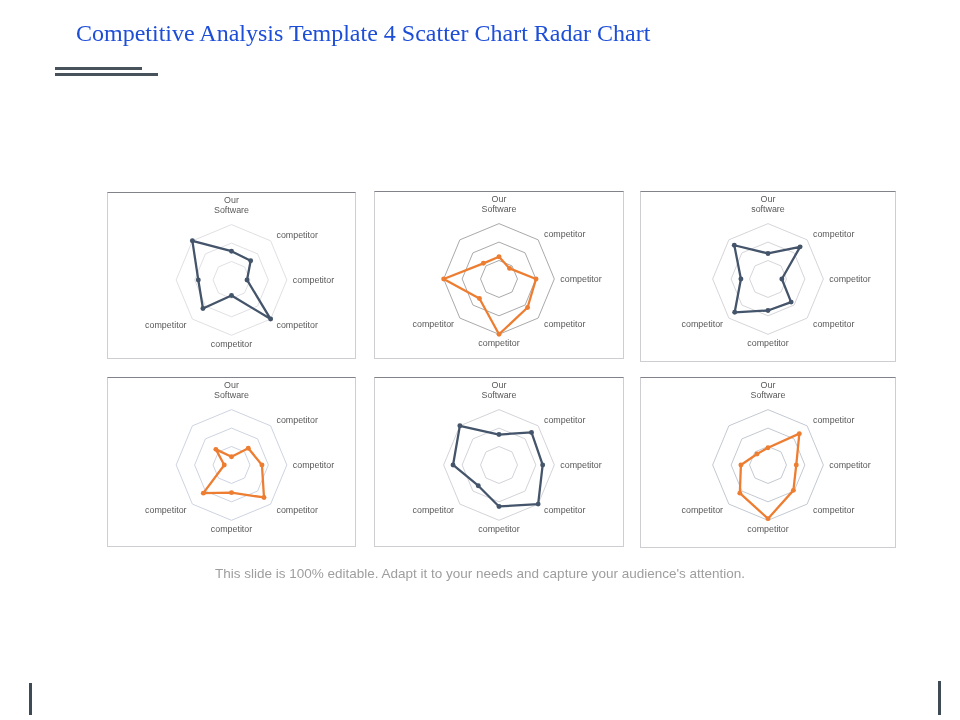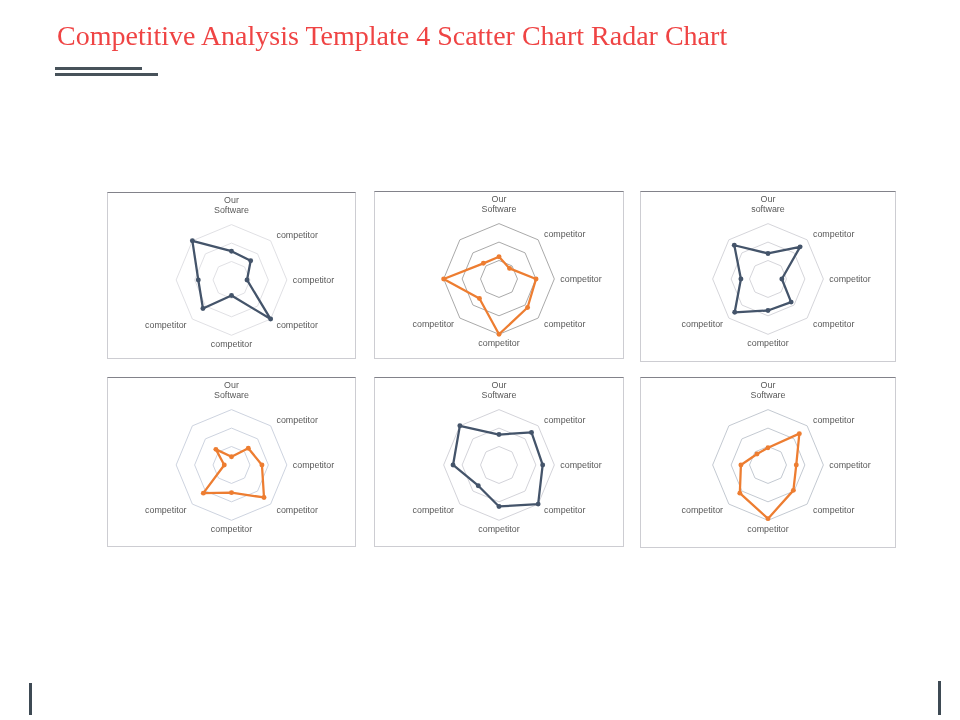--- a/index.html
+++ b/index.html
@@ -1,23 +1,23 @@
 <!DOCTYPE html>
 <html><head>
 <meta charset="utf-8">
 <style>
   html,body{margin:0;padding:0;background:#e9e9e9;}
   .slide{
     position:relative;width:960px;height:720px;background:#ffffff;
     font-family:"Liberation Sans", sans-serif;overflow:hidden;margin:0 auto;
   }
   .title{
-    position:absolute;left:57px;top:20px;width:840px;
+    position:absolute;left:76px;top:20px;width:840px;
     font-family:"Liberation Serif", serif;
-    font-size:28px;font-weight:400;color:#ef4444;letter-spacing:0px;line-height:1.15;
+    font-size:24px;font-weight:400;color:#1d4ed8;letter-spacing:0px;line-height:1.15;
   }
   .title-underline{position:absolute;background:#47525a;height:3px;}
   .u1{left:55px;top:67px;width:87px;}
   .u2{left:55px;top:73px;width:103px;}
   .chart-panel{
     position:absolute;background:#ffffff;
     border:1px solid #cdcdd2;border-top-color:#82828a;
     box-sizing:border-box;
     margin-left:22px;
   }
@@ -176,16 +176,17 @@
         <text x="128.0" y="10.0" text-anchor="middle" font-size="9" fill="#595959" font-family="&quot;Liberation Sans&quot;, sans-serif">Our</text>
         <text x="128.0" y="20.0" text-anchor="middle" font-size="9" fill="#595959" font-family="&quot;Liberation Sans&quot;, sans-serif">Software</text>
         <text x="173.5" y="45.5" text-anchor="start" font-size="9" fill="#595959" font-family="&quot;Liberation Sans&quot;, sans-serif">competitor</text>
         <text x="190.0" y="91.0" text-anchor="start" font-size="9" fill="#595959" font-family="&quot;Liberation Sans&quot;, sans-serif">competitor</text>
         <text x="173.5" y="136.5" text-anchor="start" font-size="9" fill="#595959" font-family="&quot;Liberation Sans&quot;, sans-serif">competitor</text>
         <text x="128.0" y="156.0" text-anchor="middle" font-size="9" fill="#595959" font-family="&quot;Liberation Sans&quot;, sans-serif">competitor</text>
         <text x="82.5" y="136.5" text-anchor="end" font-size="9" fill="#595959" font-family="&quot;Liberation Sans&quot;, sans-serif">competitor</text>
       </svg>
     </div>
 
+  <div class="footer">This slide is 100% editable. Adapt it to your needs and capture your audience's attention.</div>
 
   <div class="edge-bar left"></div>
   <div class="edge-bar right"></div>
 </div>
 
 </body></html>

